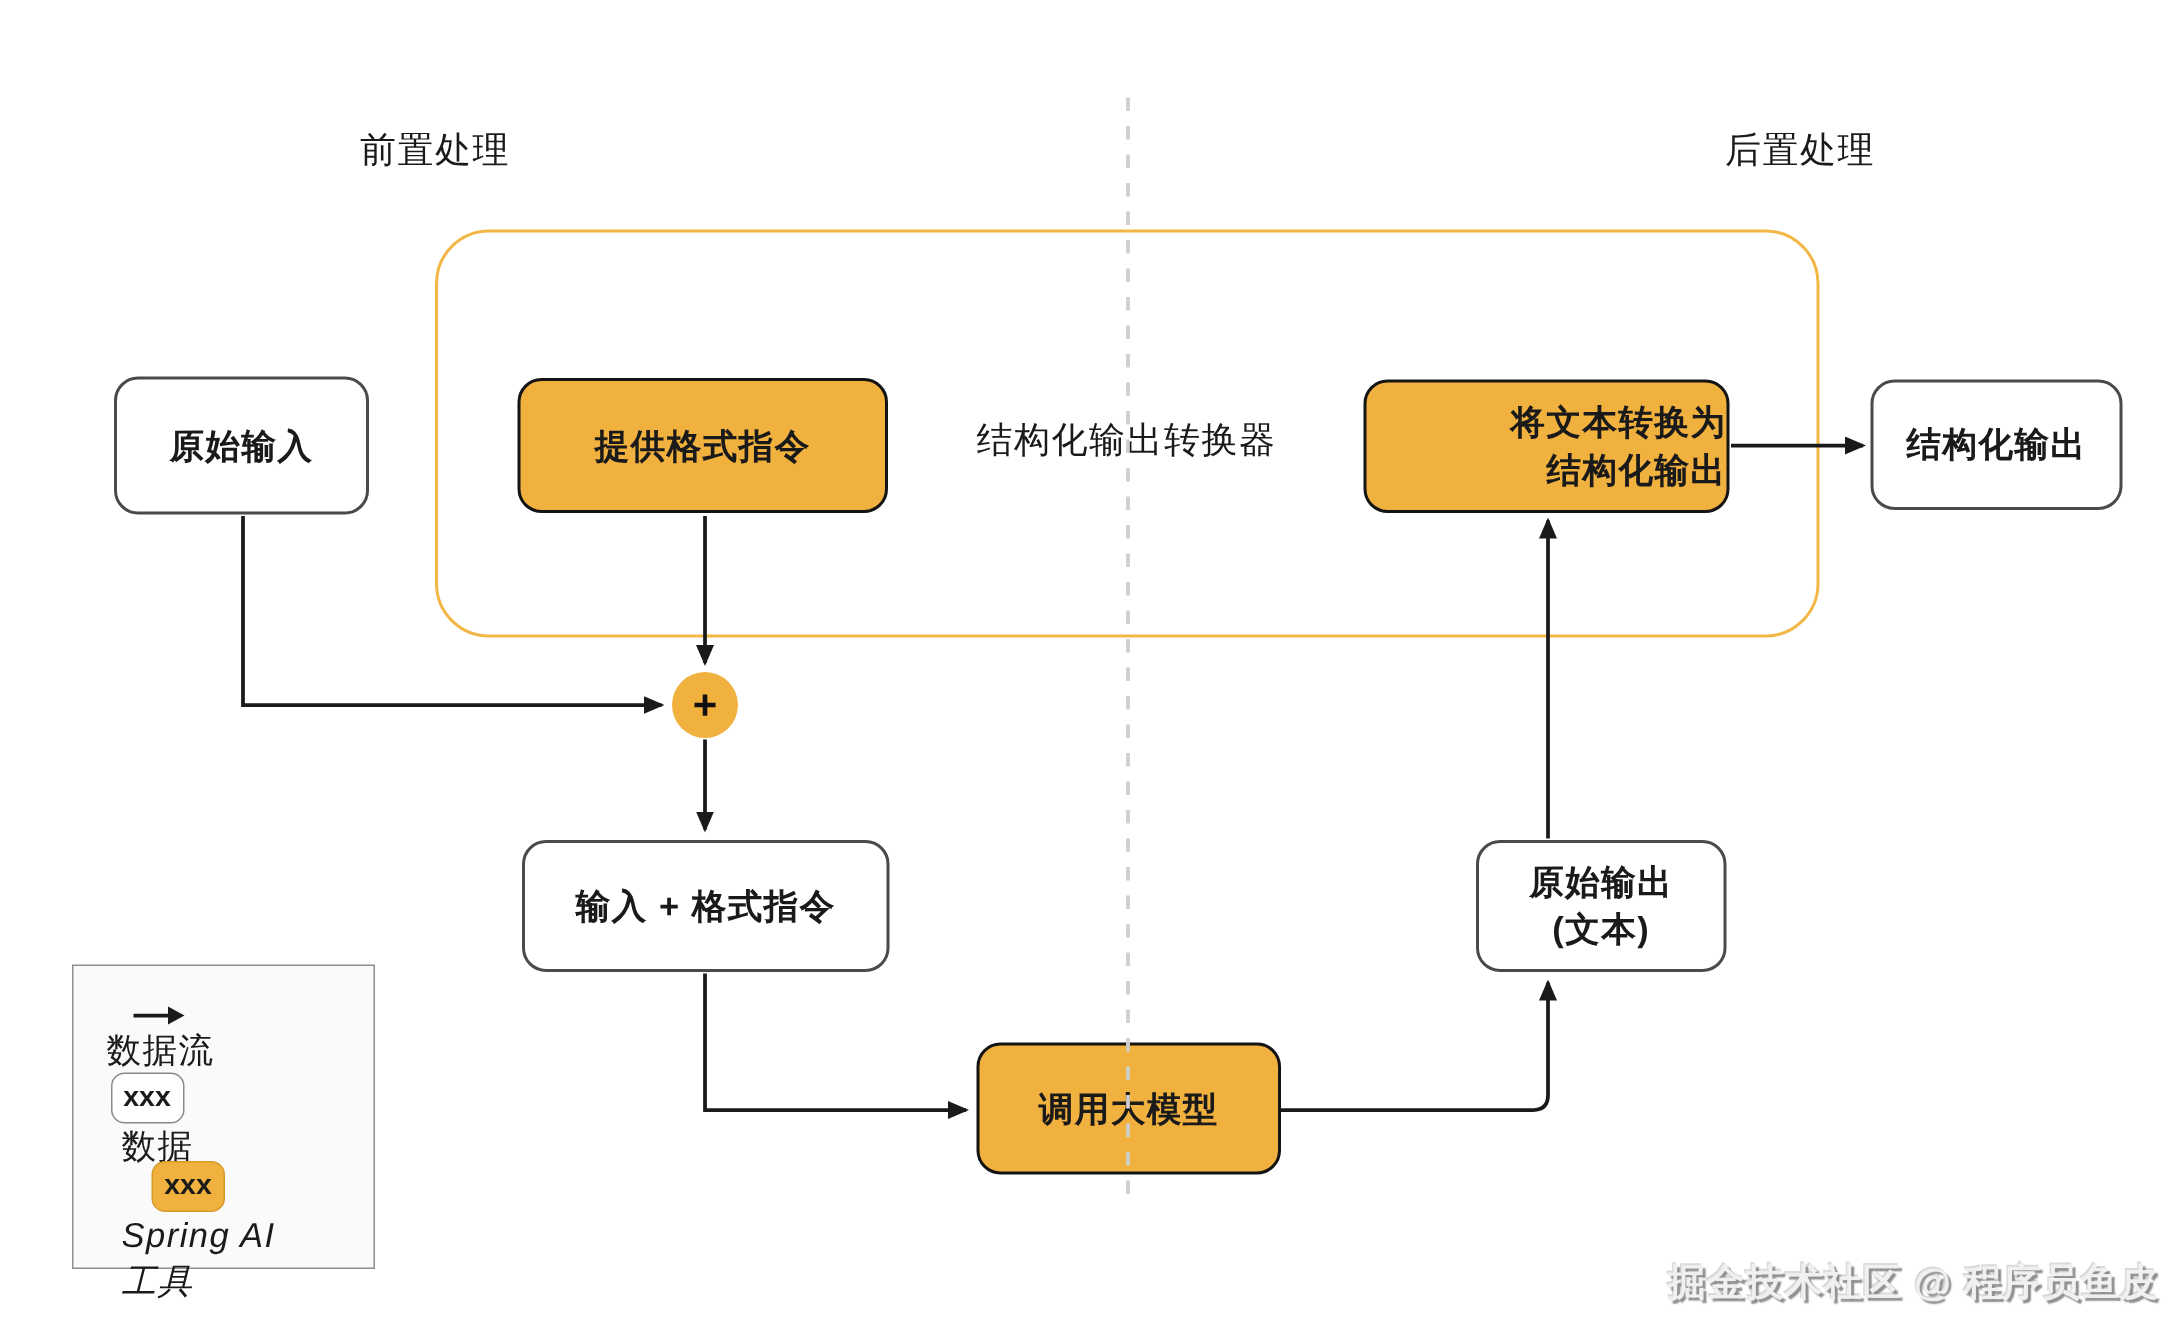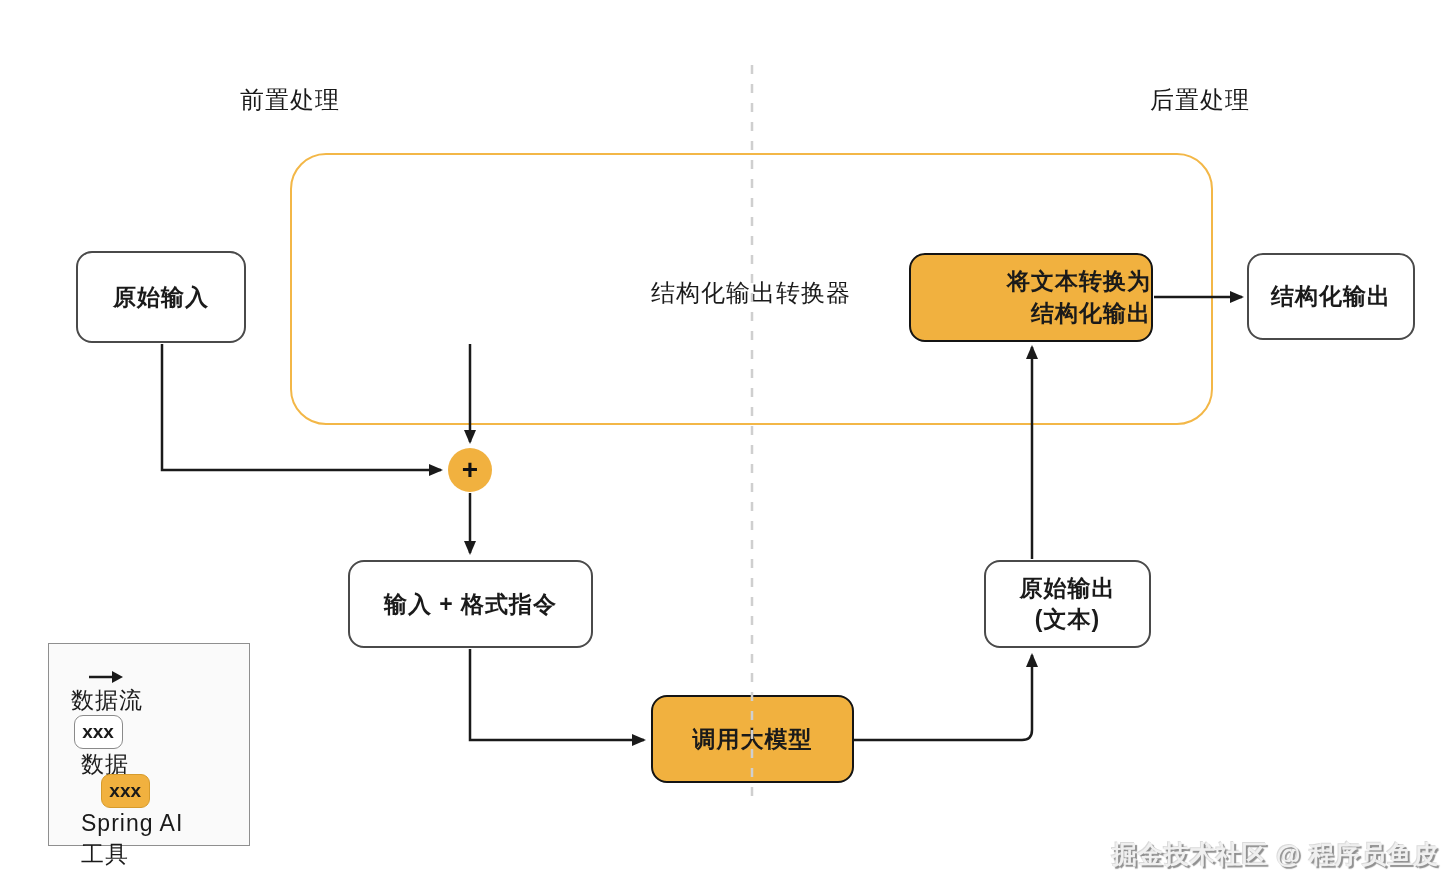--- a/index.html
+++ b/index.html
@@ -49,21 +49,21 @@
   .divider{z-index:6;}
   .nodes-layer{z-index:2;}
 
   .legend{position:absolute;left:48px;top:643px;width:202px;height:203px;
     background:var(--legend_bg);border:1.5px solid var(--legend_border);z-index:3;}
   .legend-row{position:absolute;display:flex;align-items:center;flex-direction:column;}
   .legend-row.r1{left:20px;top:25px;}
   .legend-row.r2{left:18px;top:71px;}
   .legend-row.r3{left:18px;top:130px;}
   .legend-label{font-size:23px;font-weight:500;letter-spacing:1px;}
-  .legend-label.two-line{line-height:1.35;}
+  .legend-label.two-line{line-height:1.35;font-style:italic;}
   .r1 .legend-label{margin-left:2px;}
   .chip{width:49px;height:34px;border-radius:9px;display:flex;align-items:center;justify-content:center;
     font-size:19px;font-weight:700;}
   .chip.white{background:#fff;border:1.5px solid #8A8A8A;}
   .chip.orange{background:var(--orange_fill);border:1.5px solid #D69B2C;}
   .r2 .legend-label{margin-left:14px;}
   .r3 .legend-label{margin-left:14px;}
   .legend-arrow-icon{display:block;}
 
   .watermark{position:absolute;left:1112px;top:838px;font-size:25px;font-weight:700;letter-spacing:1px;
@@ -78,20 +78,23 @@
   <div class="zone-title post">后置处理</div>
 
   <div class="converter-container"></div>
   <div class="converter-label">结构化输出转换器</div>
 
   <div class="nodes-layer" style="position:absolute;left:0;top:0;width:100%;height:100%;">
     <div class="node white n-raw-input">
       <span>原始输入</span>
     </div>
 
+    <div class="node orange n-provide-format">
+      <span>提供格式指令</span>
+    </div>
 
     <div class="node orange n-convert-text">
       <span>将文本转换为</span>
       <span>结构化输出</span>
     </div>
 
     <div class="node white n-structured-output">
       <span>结构化输出</span>
     </div>
 

